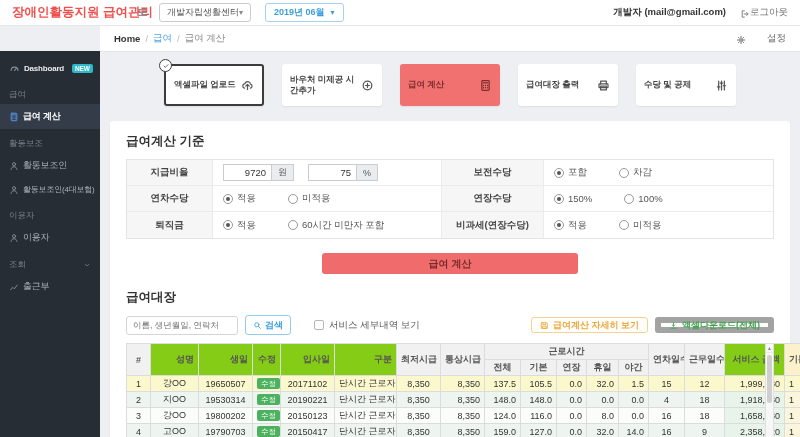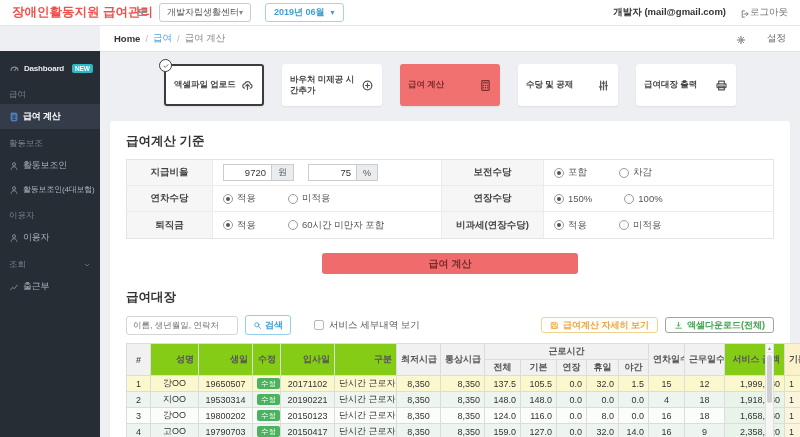--- a/index.html
+++ b/index.html
@@ -67,21 +67,21 @@
 
   .calc-btn { display:block; margin:14px auto 2px auto; width:256px; height:21px; background:#f06c6c; border:none; border-radius:3px; color:#7a2b2b; font-weight:bold; font-size:10px; font-family:inherit; cursor:pointer; }
 
   .ledger-title { margin-top:15px; }
   .ledger-toolbar { display:flex; align-items:center; gap:7px; margin-top:4px; }
   .search-input { width:112px; height:19px; border:1px solid #d5d5d5; border-radius:3px; font-size:8.5px; padding:0 6px; color:#555; font-family:inherit; outline:none; }
   .btn-search { height:20px; border:1px solid #92ccee; color:#3da0dc; background:#fff; border-radius:3px; font-size:9px; font-weight:bold; display:flex; align-items:center; gap:3px; padding:0 7px; cursor:pointer; font-family:inherit; }
   .chk-wrap { margin-left:16px; display:flex; align-items:center; gap:5px; font-size:9.5px; color:#555; cursor:pointer; }
   .chk { width:10px; height:10px; border:1px solid #b8b8b8; border-radius:2px; background:#fdfdfd; flex:0 0 auto; }
   .btn-amber { margin-left:auto; border:1px solid #f2d492; color:#eca73e; background:#fffefb; }
-  .btn-green { border:1px solid #a3a3a3; color:#43a24f; background:#fbfefb; }
+  .btn-green { border:6px solid #a3a3a3; color:#43a24f; background:#fbfefb; }
   .pill { height:16px; font-size:9px; font-weight:bold; display:flex; align-items:center; gap:4px; padding:0 8px; border-radius:3px; cursor:pointer; font-family:inherit; }
 
   .tbl-wrap { position:relative; margin-top:8px; padding-right:10px; }
   table { width:100%; border-collapse:collapse; table-layout:fixed; }
   th, td { border:1px solid #dcdcdc; padding:1px 4px; font-size:9px; height:13px; overflow:hidden; white-space:nowrap; color:#333; }
   th { background:#f1f1f1; color:#555; font-weight:bold; text-align:center; }
   th.green { background:#84cc16;text-align:right; }
   th.yellow { background:#fbf2cc; }
   td.al-c { text-align:center; } td.al-r { text-align:right; } td.al-l { text-align:left; }
   tr.hl td { background:#fcf8cd; }
@@ -250,35 +250,35 @@
         <span class="s-label">급여 계산</span>
         <span class="st-icon">
           <svg width="13" height="13" viewBox="0 0 16 16" fill="none" stroke="currentColor" stroke-width="1.5" stroke-linecap="round" stroke-linejoin="round">
             <rect x="3.5" y="2" width="9" height="12" rx="1"></rect>
             <path d="M5.5 4.7h5"></path>
             <path d="M5.5 8h.01M8 8h.01M10.5 8h.01M5.5 10.8h.01M8 10.8h.01M10.5 10.8h.01" stroke-linecap="round" stroke-width="1.7"></path>
           </svg>
         </span>
       </div>
       <div class="step">
-        <span class="s-label">수당 및 공제</span>
-        <span class="st-icon">
-          <svg width="13" height="13" viewBox="0 0 16 16" fill="none" stroke="currentColor" stroke-width="1.5" stroke-linecap="round" stroke-linejoin="round">
-            <path d="M4.5 2.5v11M8 2.5v11M11.5 2.5v11"></path>
-            <path d="M3 9.8h3M6.5 5.2h3M10 8.3h3"></path>
-          </svg>
-        </span>
-      </div>
-      <div class="step">
         <span class="s-label">급여대장 출력</span>
         <span class="st-icon">
           <svg width="13" height="13" viewBox="0 0 16 16" fill="none" stroke="currentColor" stroke-width="1.5" stroke-linecap="round" stroke-linejoin="round">
             <path d="M4.5 6V2.5h7V6"></path>
             <rect x="2.5" y="6" width="11" height="4.5" rx=".5"></rect>
             <rect x="4.5" y="8.7" width="7" height="4.8"></rect>
+          </svg>
+        </span>
+      </div>
+      <div class="step">
+        <span class="s-label">수당 및 공제</span>
+        <span class="st-icon">
+          <svg width="13" height="13" viewBox="0 0 16 16" fill="none" stroke="currentColor" stroke-width="1.5" stroke-linecap="round" stroke-linejoin="round">
+            <path d="M4.5 2.5v11M8 2.5v11M11.5 2.5v11"></path>
+            <path d="M3 9.8h3M6.5 5.2h3M10 8.3h3"></path>
           </svg>
         </span>
       </div>
     </div>
 
   <section class="card">
     <h2 class="sec-title">급여계산 기준</h2>
     <div class="criteria-grid" id="criteria-grid">
         <div class="cg-cell cg-label">지급비율</div>
         <div class="cg-cell cg-field">

